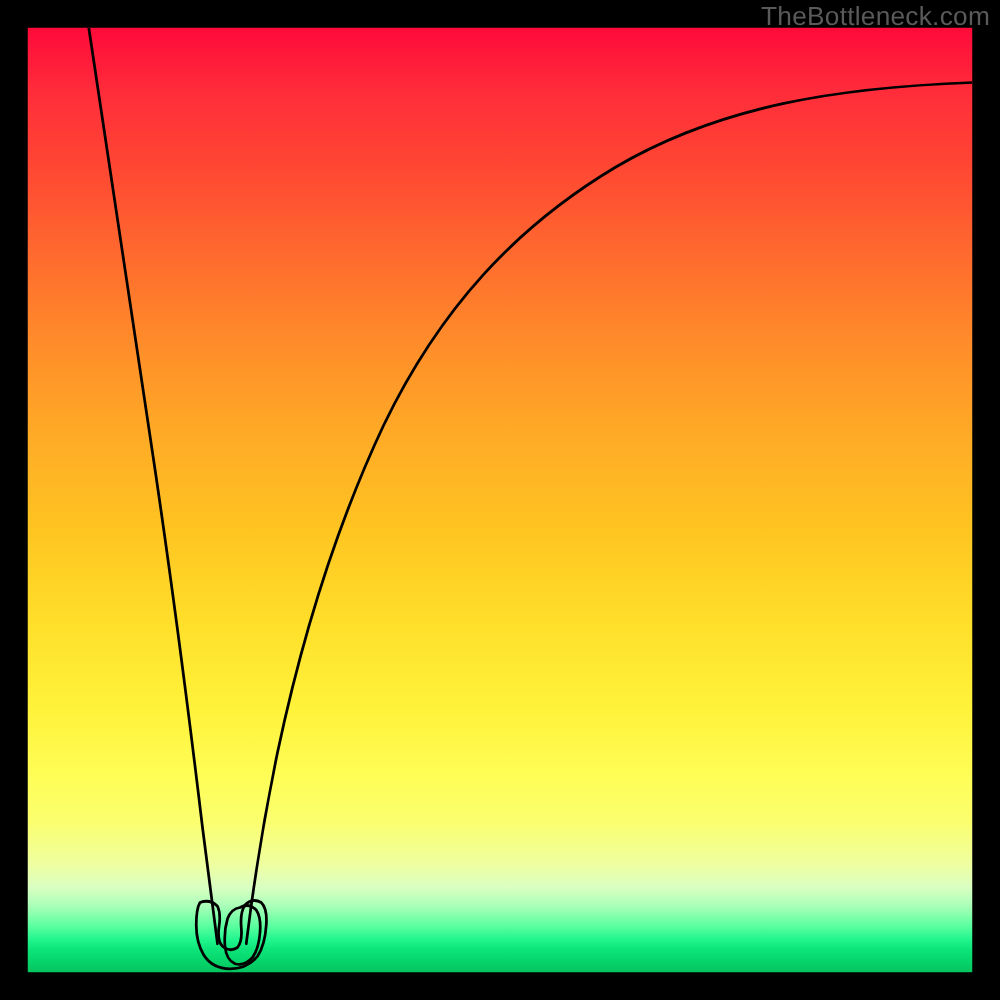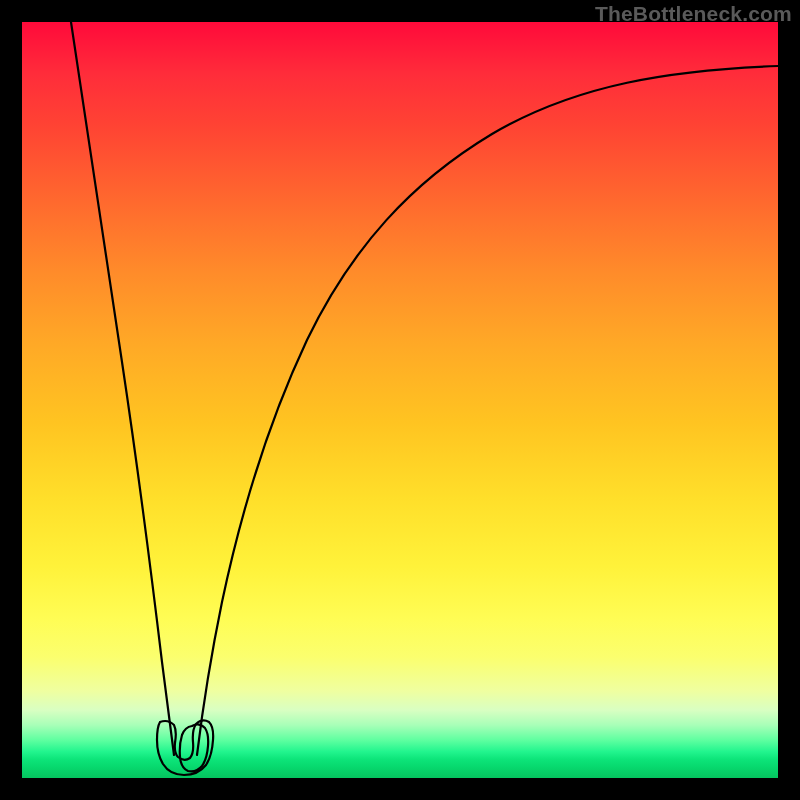--- a/index.html
+++ b/index.html
@@ -50,21 +50,21 @@
       #06cf67 99.2%,
       #05c45f 100%
     );
   }
   .watermark {
     position: absolute;
     top: 2px;
     right: 8px;
     color: #5a5a5a;
     font-size: 21px;
-    font-weight: 700;
+    font-weight: 400;
     letter-spacing: 0.2px;
     font-family: Arial, Helvetica, sans-serif;
     user-select: none;
   }
   svg.curve {
     position: absolute;
     inset: 0;
     width: 100%;
     height: 100%;
   }

